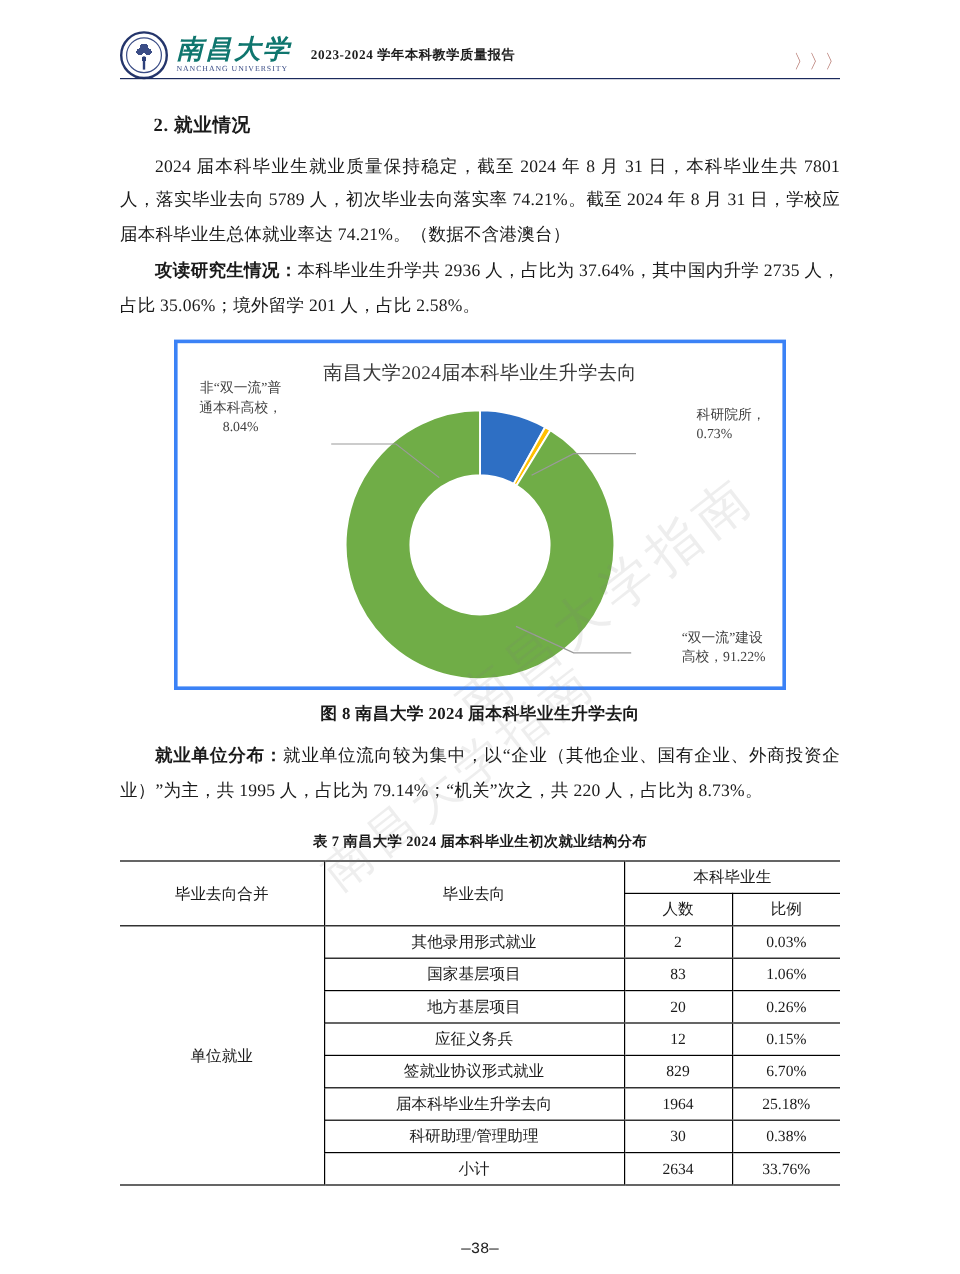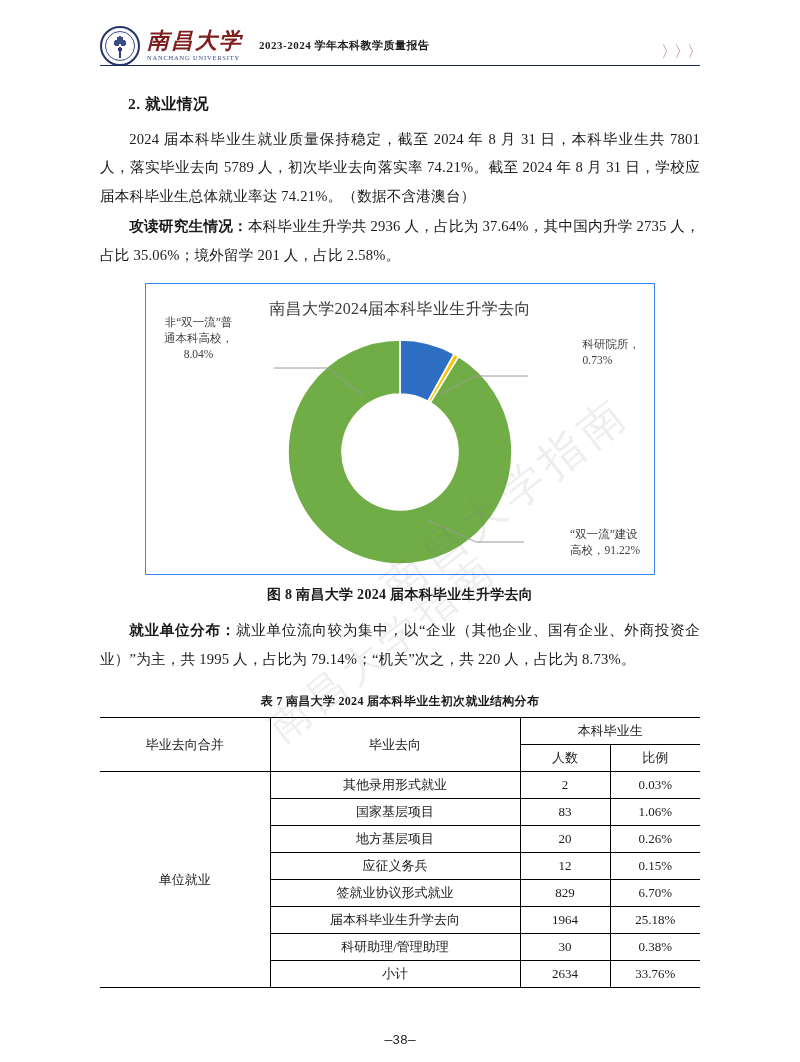--- a/index.html
+++ b/index.html
@@ -61,21 +61,21 @@
     left: 50%; bottom: 6px;
     width: 2px; height: 11px;
     margin-left: -1px;
     background: #2e407a;
   }
   .brand-names { display: flex; flex-direction: column; line-height: 1; }
   .brand-cn {
     font-family: "Liberation Serif", "DejaVu Serif", serif;
     font-weight: bold;
     font-size: 22px;
-    color: #7f1d1d;
+    color: #0f766e;
     letter-spacing: 2px;
     font-style: italic;
   }
   .brand-en {
     font-family: "Liberation Serif", serif;
     font-size: 6.5px;
     color: #3b4d86;
     letter-spacing: 0.8px;
     margin-top: 3px;
   }
@@ -122,21 +122,21 @@
     text-align: justify;
     letter-spacing: 0.2px;
   }
   p.body-text b { font-weight: bold; }
 
   
   .chart-frame {
     margin: 14px auto 0 auto;
     width: 510px;
     height: 292px;
-    border: 1px solid #3b82f6;
+    border: 3px solid #3b82f6;
     background: #ffffff;
     position: relative;
   }
   .chart-title {
     text-align: center;
     font-size: 16px;
     color: #3a3a3a;
     padding-top: 15px;
     font-family: "Liberation Serif", "DejaVu Serif", serif;
     letter-spacing: 0.3px;

